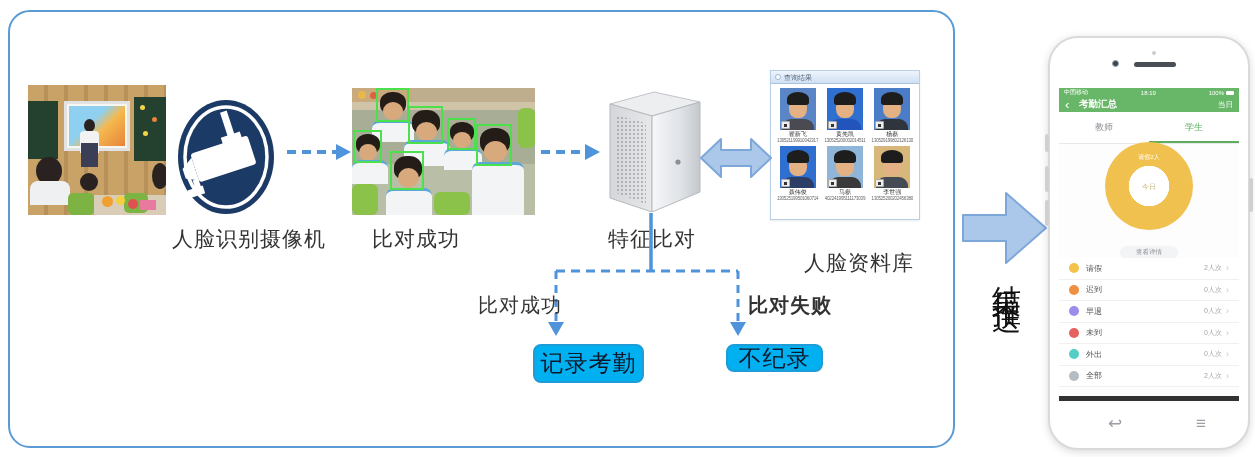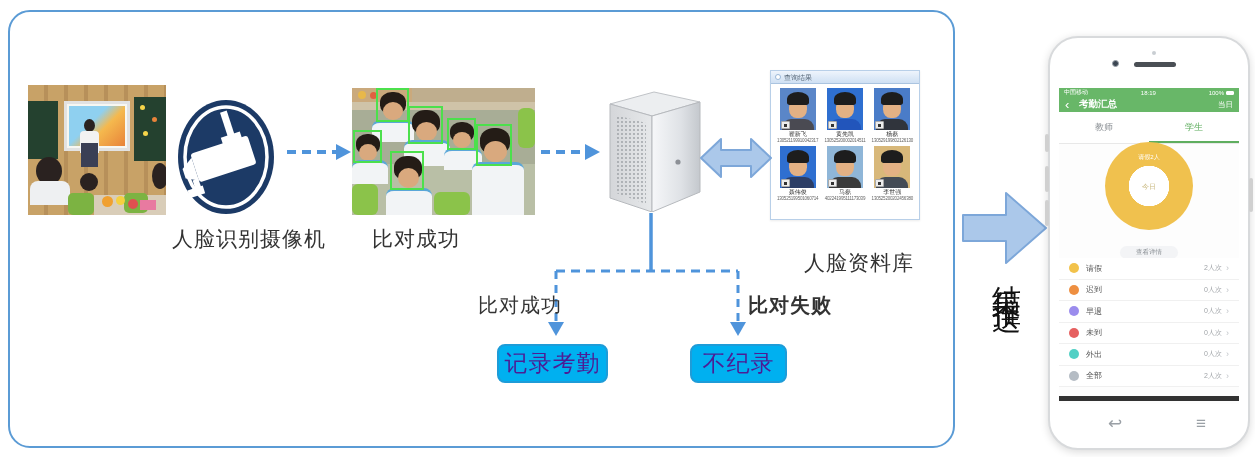--- a/index.html
+++ b/index.html
@@ -83,22 +83,22 @@
   .db-cell:nth-child(6) .id-body { background:#444b55; }
   .id-spk { position:absolute; left:1px; bottom:1px; width:9px; height:8px;
     background:#ededed; border:1px solid #aaa; border-radius:1px; }
   .id-spk::after { content:""; position:absolute; left:2px; top:2px; width:3px; height:3px; background:#333; }
   .db-name { font-size:6px; color:#333; line-height:7px; margin-top:1px; }
   .db-id { font-size:4.5px; color:#666; line-height:6px; letter-spacing:-0.2px; }
 
   
   .branch-label { font-size:20px; color:#333; letter-spacing:1px; }
   .result-box { background:#00b0f0; border:2px solid #1e9cd8; border-radius:8px;
-    color:#4c1d95; font-size:23px; display:flex; align-items:center; justify-content:center;
-    letter-spacing:1px; }
+    color:#0f172a; font-size:23px; display:flex; align-items:center; justify-content:center;
+    letter-spacing:1px;margin-left:36px; }
 
   
   .push-text { left:991px; top:262px; width:36px; height:166px;
     writing-mode:vertical-rl; text-orientation:upright; font-size:29px; color:#111;
     letter-spacing:7px; font-weight:500; }
 
   
   .phone { left:1048px; top:36px; width:202px; height:414px; background:#fff;
     border:2px solid #d8dadc; border-radius:30px; box-shadow:0 2px 8px rgba(0,0,0,.15); }
   .ph-cam { left:62px; top:22px; width:7px; height:7px; border-radius:50%;
@@ -313,20 +313,21 @@
             <div class="id-spk"></div>
           </div>
         <div class="db-name">李世强</div>
         <div class="db-id">130525200202456380</div>
       </div>
     </div>
   </div>
 
   <div class="abs node-label" style="left:172px;top:225px;">人脸识别摄像机</div>
   <div class="abs node-label" style="left:372px;top:225px;">比对成功</div>
+  <div class="abs node-label" style="left:608px;top:225px;">特征比对</div>
   <div class="abs node-label" style="left:804px;top:225px;margin-top:24px;">人脸资料库</div>
 
   <svg class="abs overlay" width="1255" height="457" viewBox="0 0 1255 457">
 
     <g>
       <line x1="287" y1="152" x2="336" y2="152" stroke="#4f94db" stroke-width="4" stroke-dasharray="9 6"></line>
       <polygon points="336,144 351,152 336,160" fill="#4f94db"></polygon>
     </g>
 
     <g>
@@ -349,21 +350,21 @@
 
     <g>
       <polygon points="963,215 1006,215 1006,193 1046,228 1006,263 1006,241 963,241" fill="#abc8ea" stroke="#7da7d9" stroke-width="2" stroke-linejoin="round"></polygon>
     </g>
   </svg>
 
   <div class="abs branch-label" style="left:478px;top:292px;">比对成功</div>
   <div class="abs branch-label" style="left:748px;top:292px;font-weight:bold;">比对失败</div>
 
   <div class="abs result-box" style="left:497px;top:344px;width:111px;height:39px;">记录考勤</div>
-  <div class="abs result-box" style="left:690px;top:344px;width:97px;height:39px;">不纪录</div>
+  <div class="abs result-box" style="left:690px;top:344px;width:97px;height:28px;">不纪录</div>
 
   <div class="abs push-text">结果推送</div>
 
   <div class="abs phone">
     <div class="abs ph-cam"></div>
     <div class="abs ph-dot2"></div>
     <div class="abs ph-speaker"></div>
     <div class="abs ph-side" style="left:-5px;top:96px;width:4px;height:18px;"></div>
     <div class="abs ph-side" style="left:-5px;top:128px;width:4px;height:26px;"></div>
     <div class="abs ph-side" style="left:-5px;top:162px;width:4px;height:26px;"></div>

